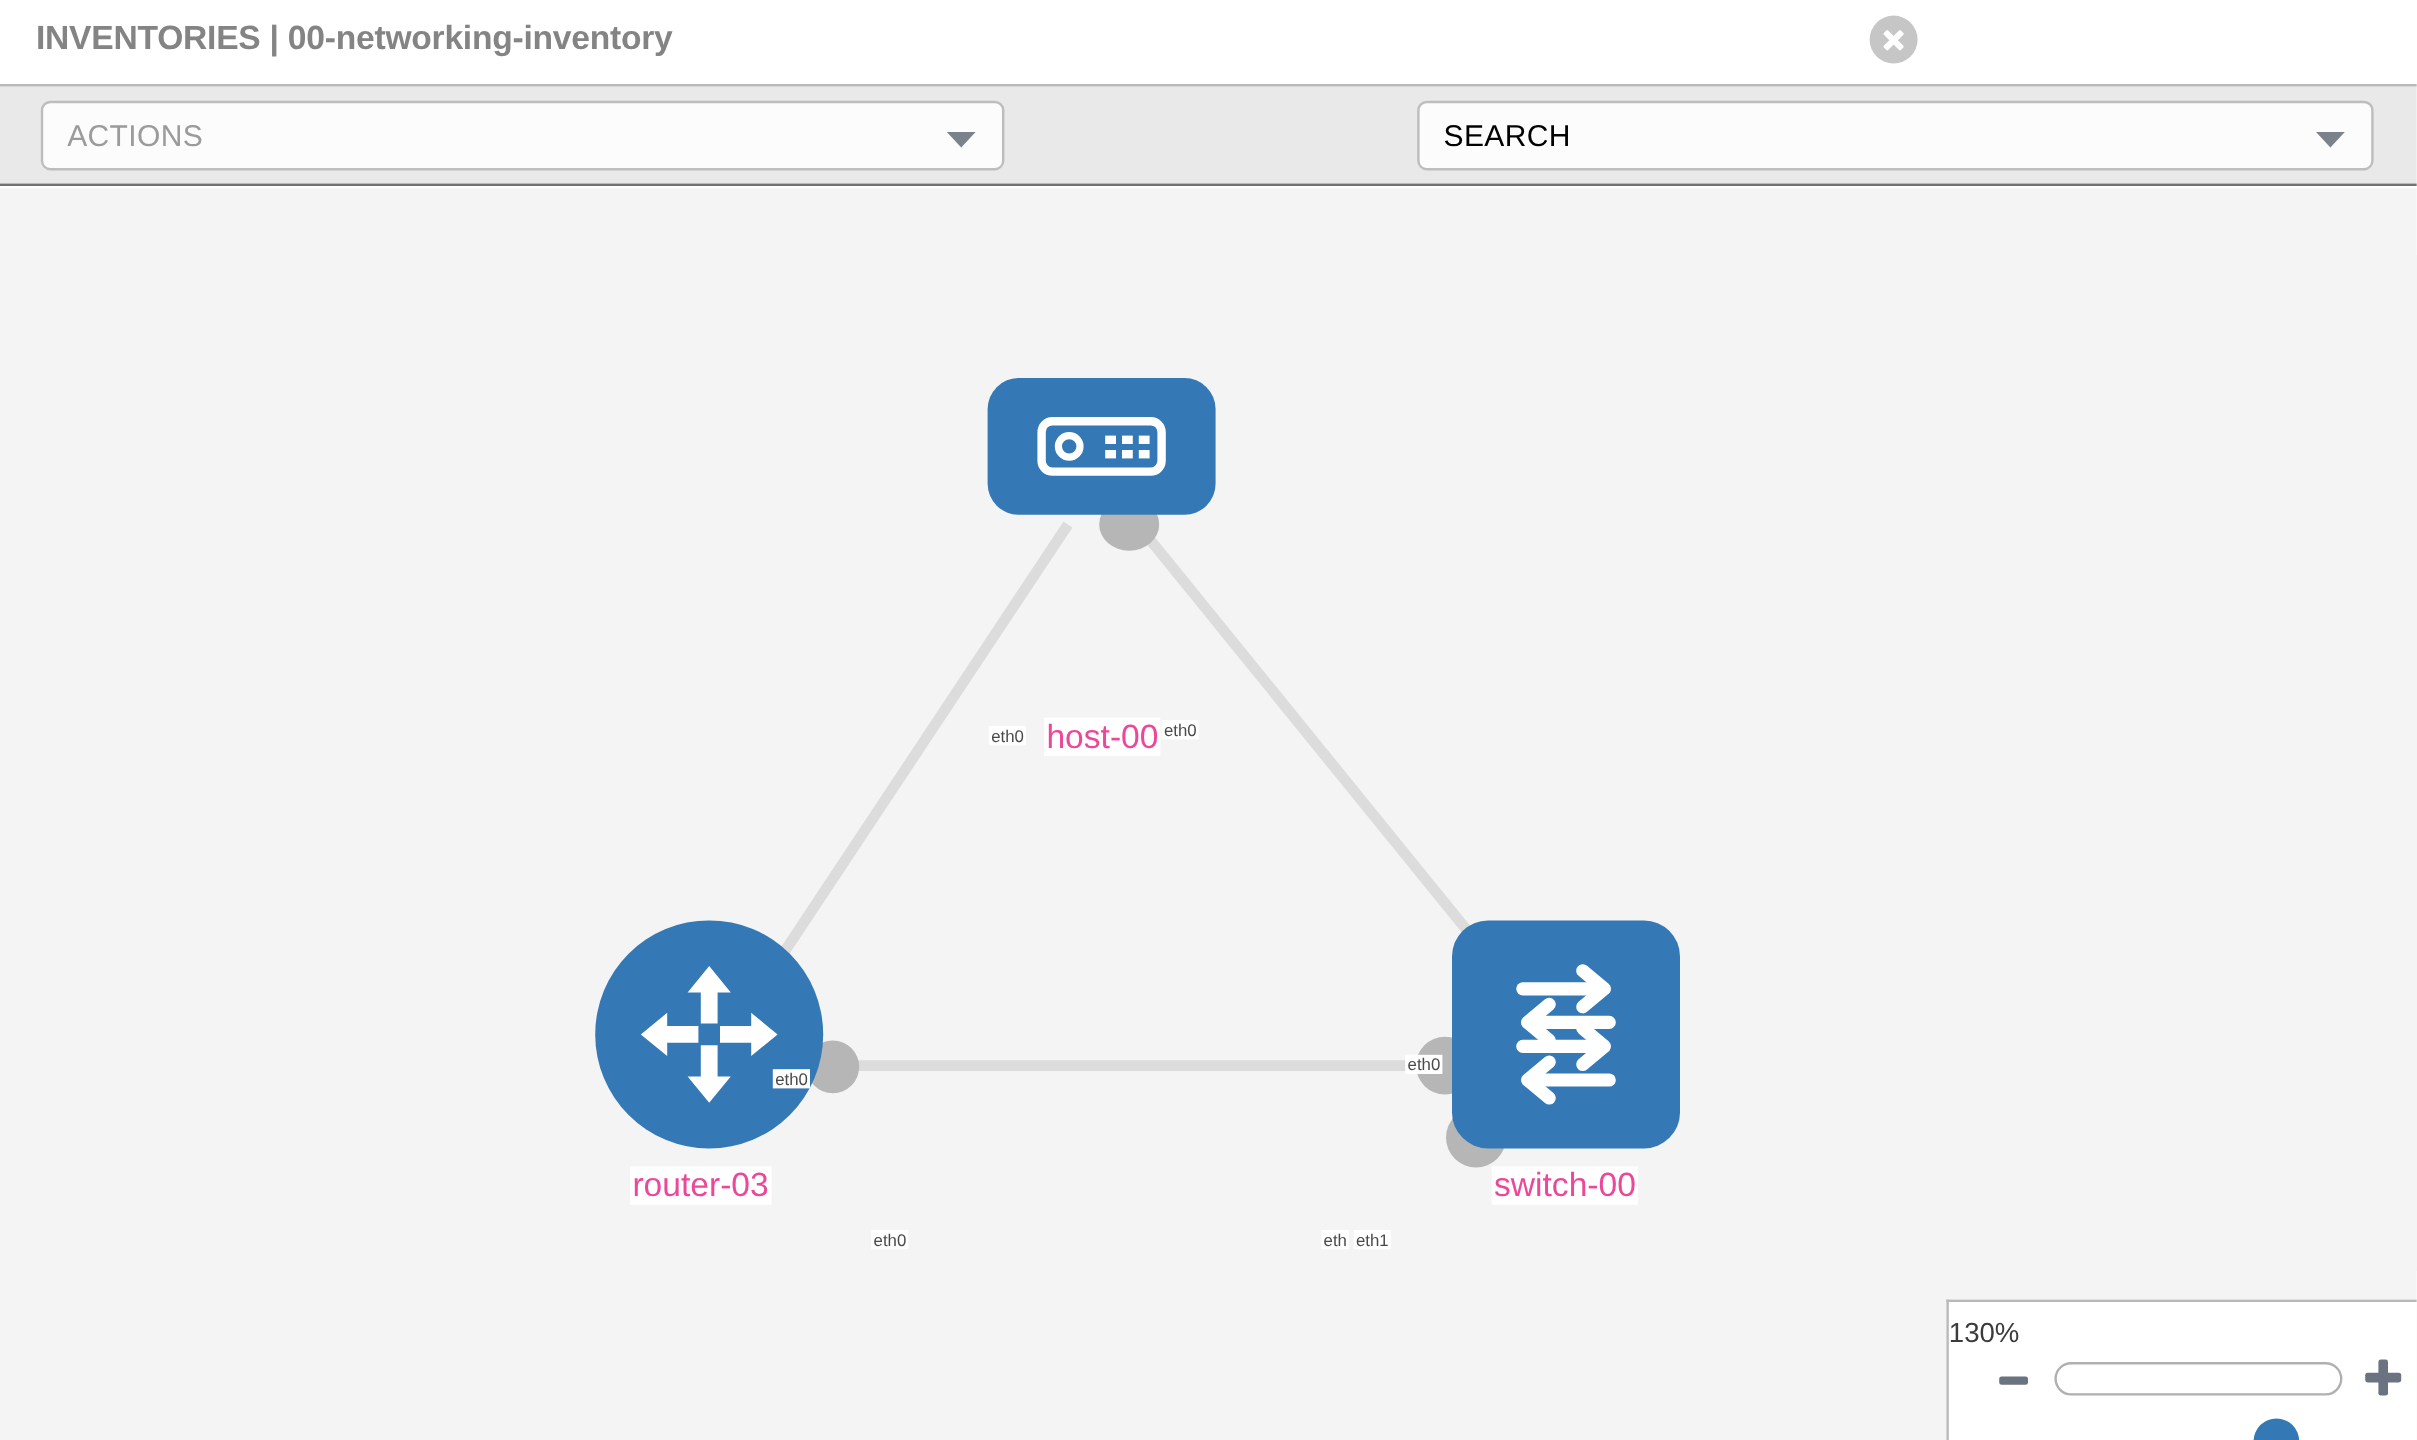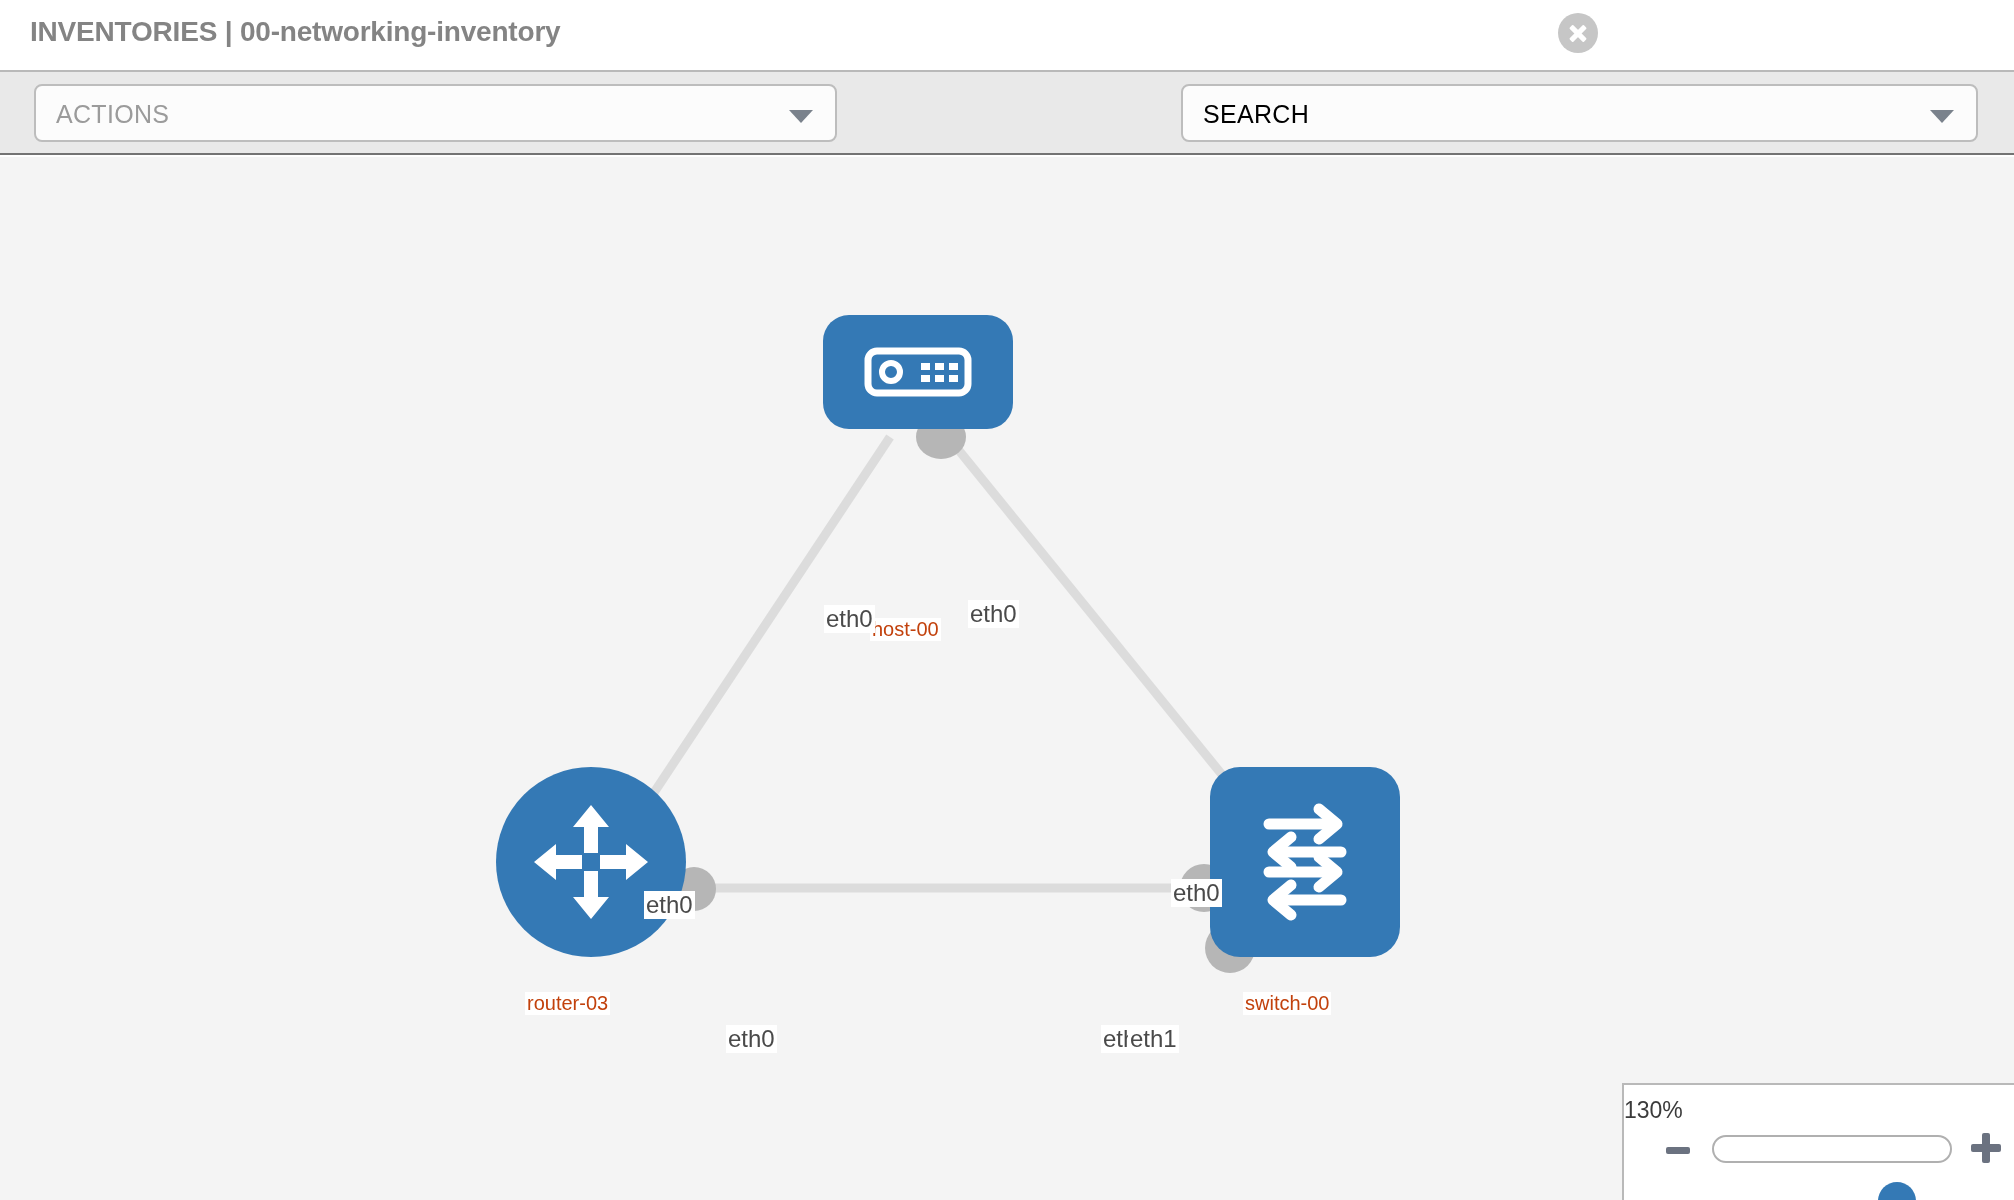--- a/index.html
+++ b/index.html
@@ -105,36 +105,35 @@
     background: #3479b5;
     display: flex; align-items: center; justify-content: center;
     cursor: pointer;
   }
   #node-host .node-shape   { width: 190px; height: 114px; border-radius: 26px; }
   #node-router .node-shape { width: 190px; height: 190px; border-radius: 50%; }
   #node-switch .node-shape { width: 190px; height: 190px; border-radius: 30px; }
 
   .node-caption {
     position: absolute;
-    font-size: 20px; color: #c2410c;
+    font-size: 28px; color: #ec4899;
     background: #ffffff;
     white-space: nowrap;
     padding: 0 2px;
-    margin-top: 20px;
   }
 
   .port {
     position: absolute;
     background: #b6b6b6;
     border-radius: 50%;
   }
 
   .edge-label {
     position: absolute;
-    font-size: 24px; color: #4a4a4a;
+    font-size: 14px; color: #4a4a4a;
     background: #ffffff;
     white-space: nowrap;
     padding: 0 2px;
     text-align: right;
   }
 
   
   .zoom-panel {
     position: absolute; left: 1622px; top: 1083px;
     width: 392px; height: 117px;

